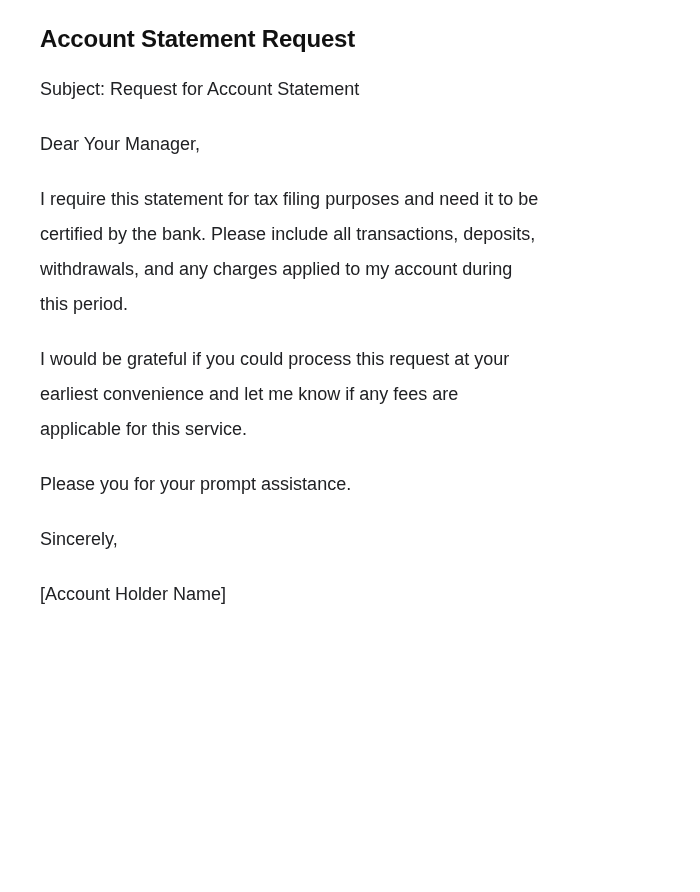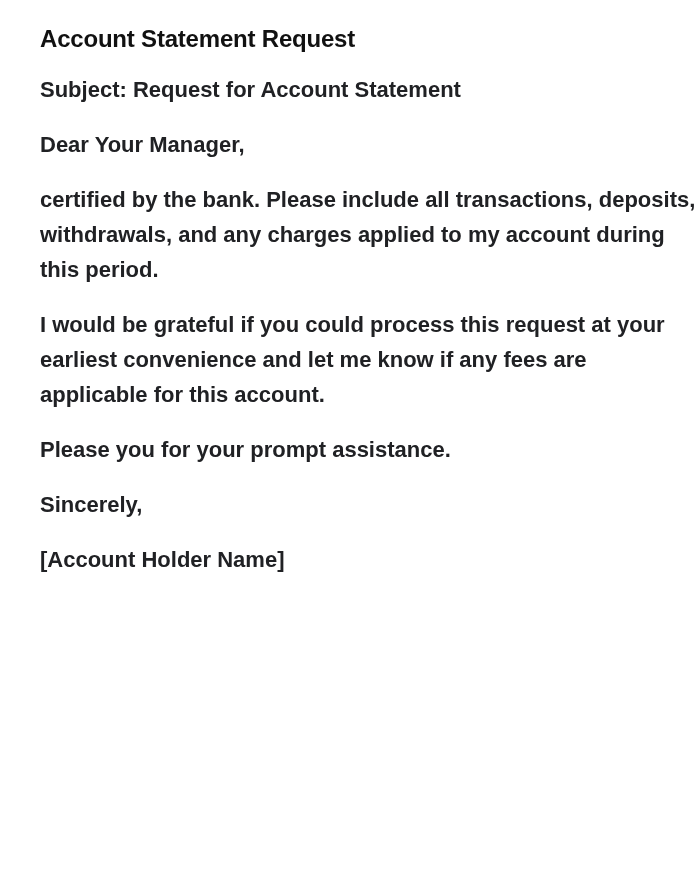--- a/index.html
+++ b/index.html
@@ -23,22 +23,22 @@
   .doc-title {
     margin: 0 0 19px 0;
     font-size: 24px;
     line-height: 28px;
     font-weight: 700;
     letter-spacing: -0.2px;
     color: #111111;
   }
   .para {
     margin: 0 0 20px 0;
-    font-size: 22px;
-    font-weight: 700;
+    font-size: 18px;
+    font-weight: 400;
     color: #202124;
     max-width: 620px;
   }
   .line {
     display: block;
     line-height: 35px;
     white-space: nowrap;
   }
 </style>
 </head>
@@ -51,29 +51,30 @@
   <p class="para">
     <span class="line">Subject: Request for Account Statement</span>
   </p>
 
   <p class="para">
     <span class="line">Dear Your Manager,</span>
   </p>
 
 
   <p class="para">
+    <span class="line">I require this statement for tax filing purposes and need it to be</span>
     <span class="line">certified by the bank. Please include all transactions, deposits,</span>
     <span class="line">withdrawals, and any charges applied to my account during</span>
     <span class="line">this period.</span>
   </p>
 
   <p class="para">
     <span class="line">I would be grateful if you could process this request at your</span>
     <span class="line">earliest convenience and let me know if any fees are</span>
-    <span class="line">applicable for this account.</span>
+    <span class="line">applicable for this service.</span>
   </p>
 
   <p class="para">
     <span class="line">Please you for your prompt assistance.</span>
   </p>
 
   <p class="para">
     <span class="line">Sincerely,</span>
   </p>
 

